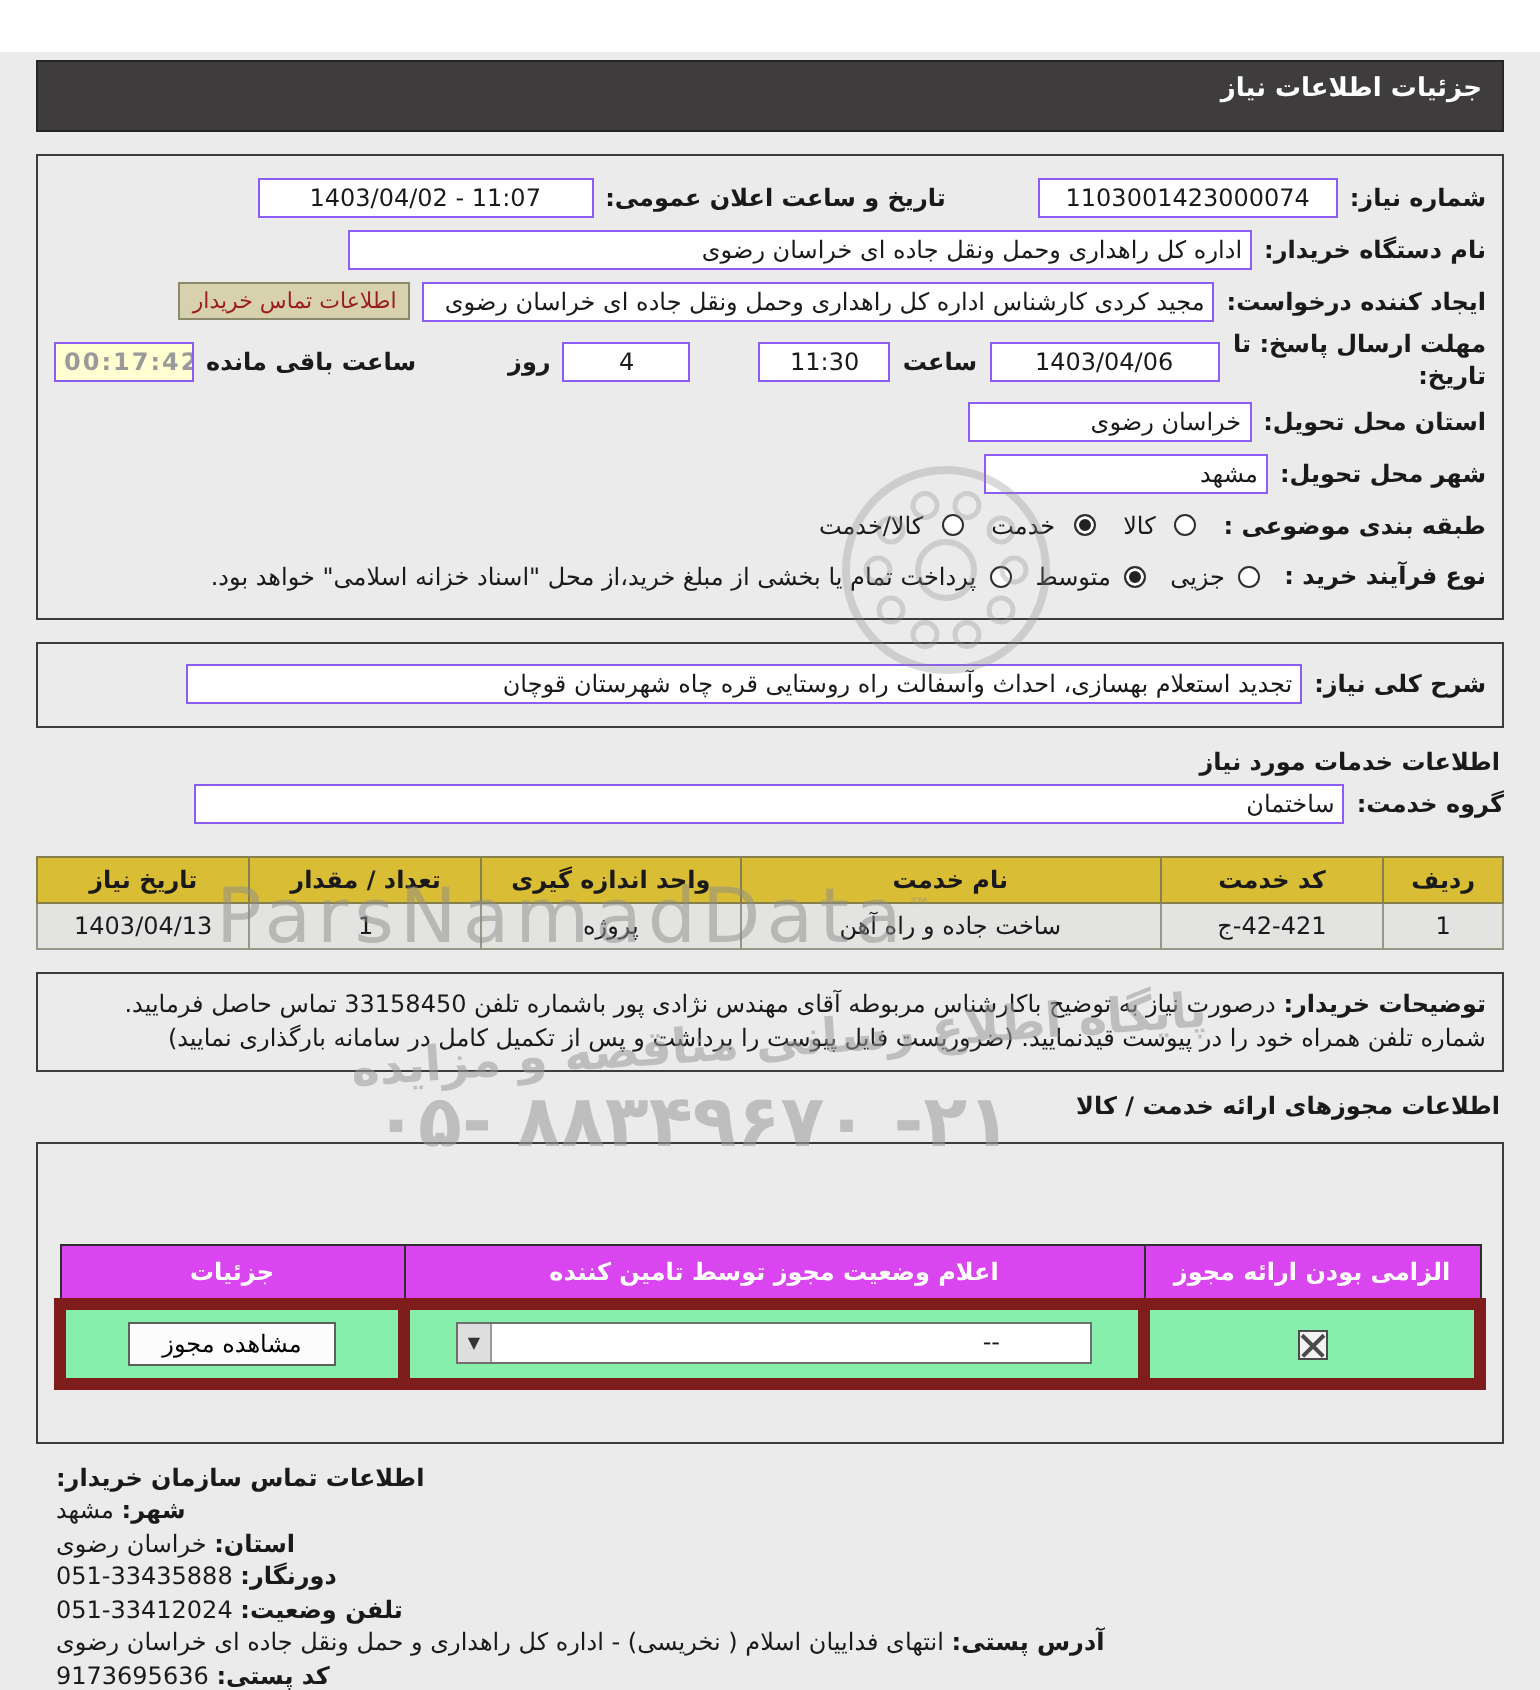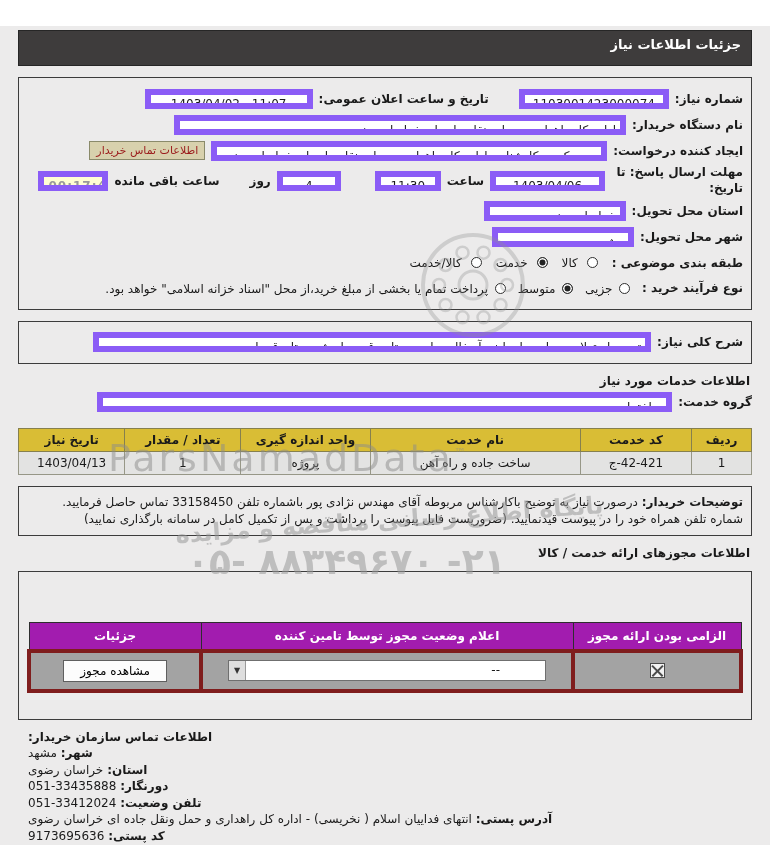--- a/index.html
+++ b/index.html
@@ -15,27 +15,27 @@
 
   .titlebar { background:#3e3c3c; color:#fff; font-weight:bold; font-size:13px;
     height:36px; line-height:28px; padding:0 10px; margin-top:4px; border:1px solid #262626; }
 
   .box { border:1px solid #3c3c3c; margin-top:11px; padding:6px 8px; }
 
   .frow { display:flex; align-items:center; margin:3px 0; min-height:23px; gap:6px; flex-wrap:nowrap; }
   .lbl { font-weight:bold; white-space:nowrap; }
   .plain { font-weight:bold; white-space:nowrap; }
   .wrap132 { width:132px; white-space:normal; line-height:1.3; }
-  .input { background:#fff; border:6px solid #8b5cf6; height:20px; line-height:18px;
+  .input { background:#fff; border:1px solid #8b5cf6; height:20px; line-height:18px;
     padding:0 4px; display:inline-block; overflow:hidden; white-space:nowrap; flex:none; }
   .center { text-align:center; direction:ltr; }
   .ltro { direction:ltr; unicode-bidi:bidi-override; }
   .w150{width:150px}.w168{width:168px}.w452{width:452px}.w396{width:396px}.w115{width:115px}
   .w66{width:66px}.w64{width:64px}.w70{width:70px}.w142{width:142px}.w558{width:558px}.w575{width:575px}
-  .gap40{margin-right:24px}.gap28{margin-right:28px}
+  .gap40{margin-right:40px}.gap28{margin-right:28px}
 
   .timer { background:#ffffd2; color:#9a9a9a; font-weight:bold; letter-spacing:1px; }
 
   .contact-btn { background:#d8d1ad; color:#9b1c1c; border:1px solid #8a8a6a;
     font-size:11px; padding:2px 6px; white-space:nowrap; cursor:pointer; flex:none; }
 
   .radio { display:inline-block; width:11px; height:11px; border:1px solid #2f2f2f;
     border-radius:50%; background:#fff; vertical-align:middle; margin:0 8px 0 3px; flex:none; }
   .radio.checked { background:#222; box-shadow:inset 0 0 0 1.5px #fff; }
   .optlbl { vertical-align:middle; }
@@ -44,22 +44,22 @@
   .sec-title { font-weight:bold; margin:10px 2px 2px; font-size:12px; }
 
   table { width:100%; border-collapse:collapse; font-size:12px; }
   .svc-table { margin-top:14px; }
   .svc-table th { background:#d9bd35; border:1px solid #86804e; padding:4px 2px; font-weight:bold; }
   .svc-table td { background:#e3e3e2; border:1px solid #979787; text-align:center; padding:4px 18px; }
 
   .notes { line-height:17px; padding:7px 8px; }
 
   .lic-box { padding:50px 8px 26px; }
-  .lic-table th { background:#a21caf; color:#fff; border:1px solid #2e2e2e; padding:6px 4px; font-weight:bold; }
-  .lic-table td { background:#a3a3a3; border:4px solid #7f1d1d; height:40px; text-align:center; vertical-align:middle; }
+  .lic-table th { background:#d946ef; color:#fff; border:1px solid #2e2e2e; padding:6px 4px; font-weight:bold; }
+  .lic-table td { background:#86efac; border:6px solid #7f1d1d; height:40px; text-align:center; vertical-align:middle; }
 
   .select { width:318px; height:21px; margin:0 auto; border:1px solid #6f6f6f; background:#fff;
     display:flex; direction:ltr; align-items:stretch; cursor:pointer; }
   .select .arrow { width:17px; background:#dedede; border-right:1px solid #9a9a9a;
     font-size:8px; line-height:19px; text-align:center; color:#333; flex:none; }
   .select .val { flex:1; text-align:right; padding-right:45px; line-height:19px; direction:ltr; }
 
   .btn { background:#fcfcfc; border:1px solid #5f5f5f; font-size:12px; padding:3px 16px;
     font-family:inherit; cursor:pointer; }
 

